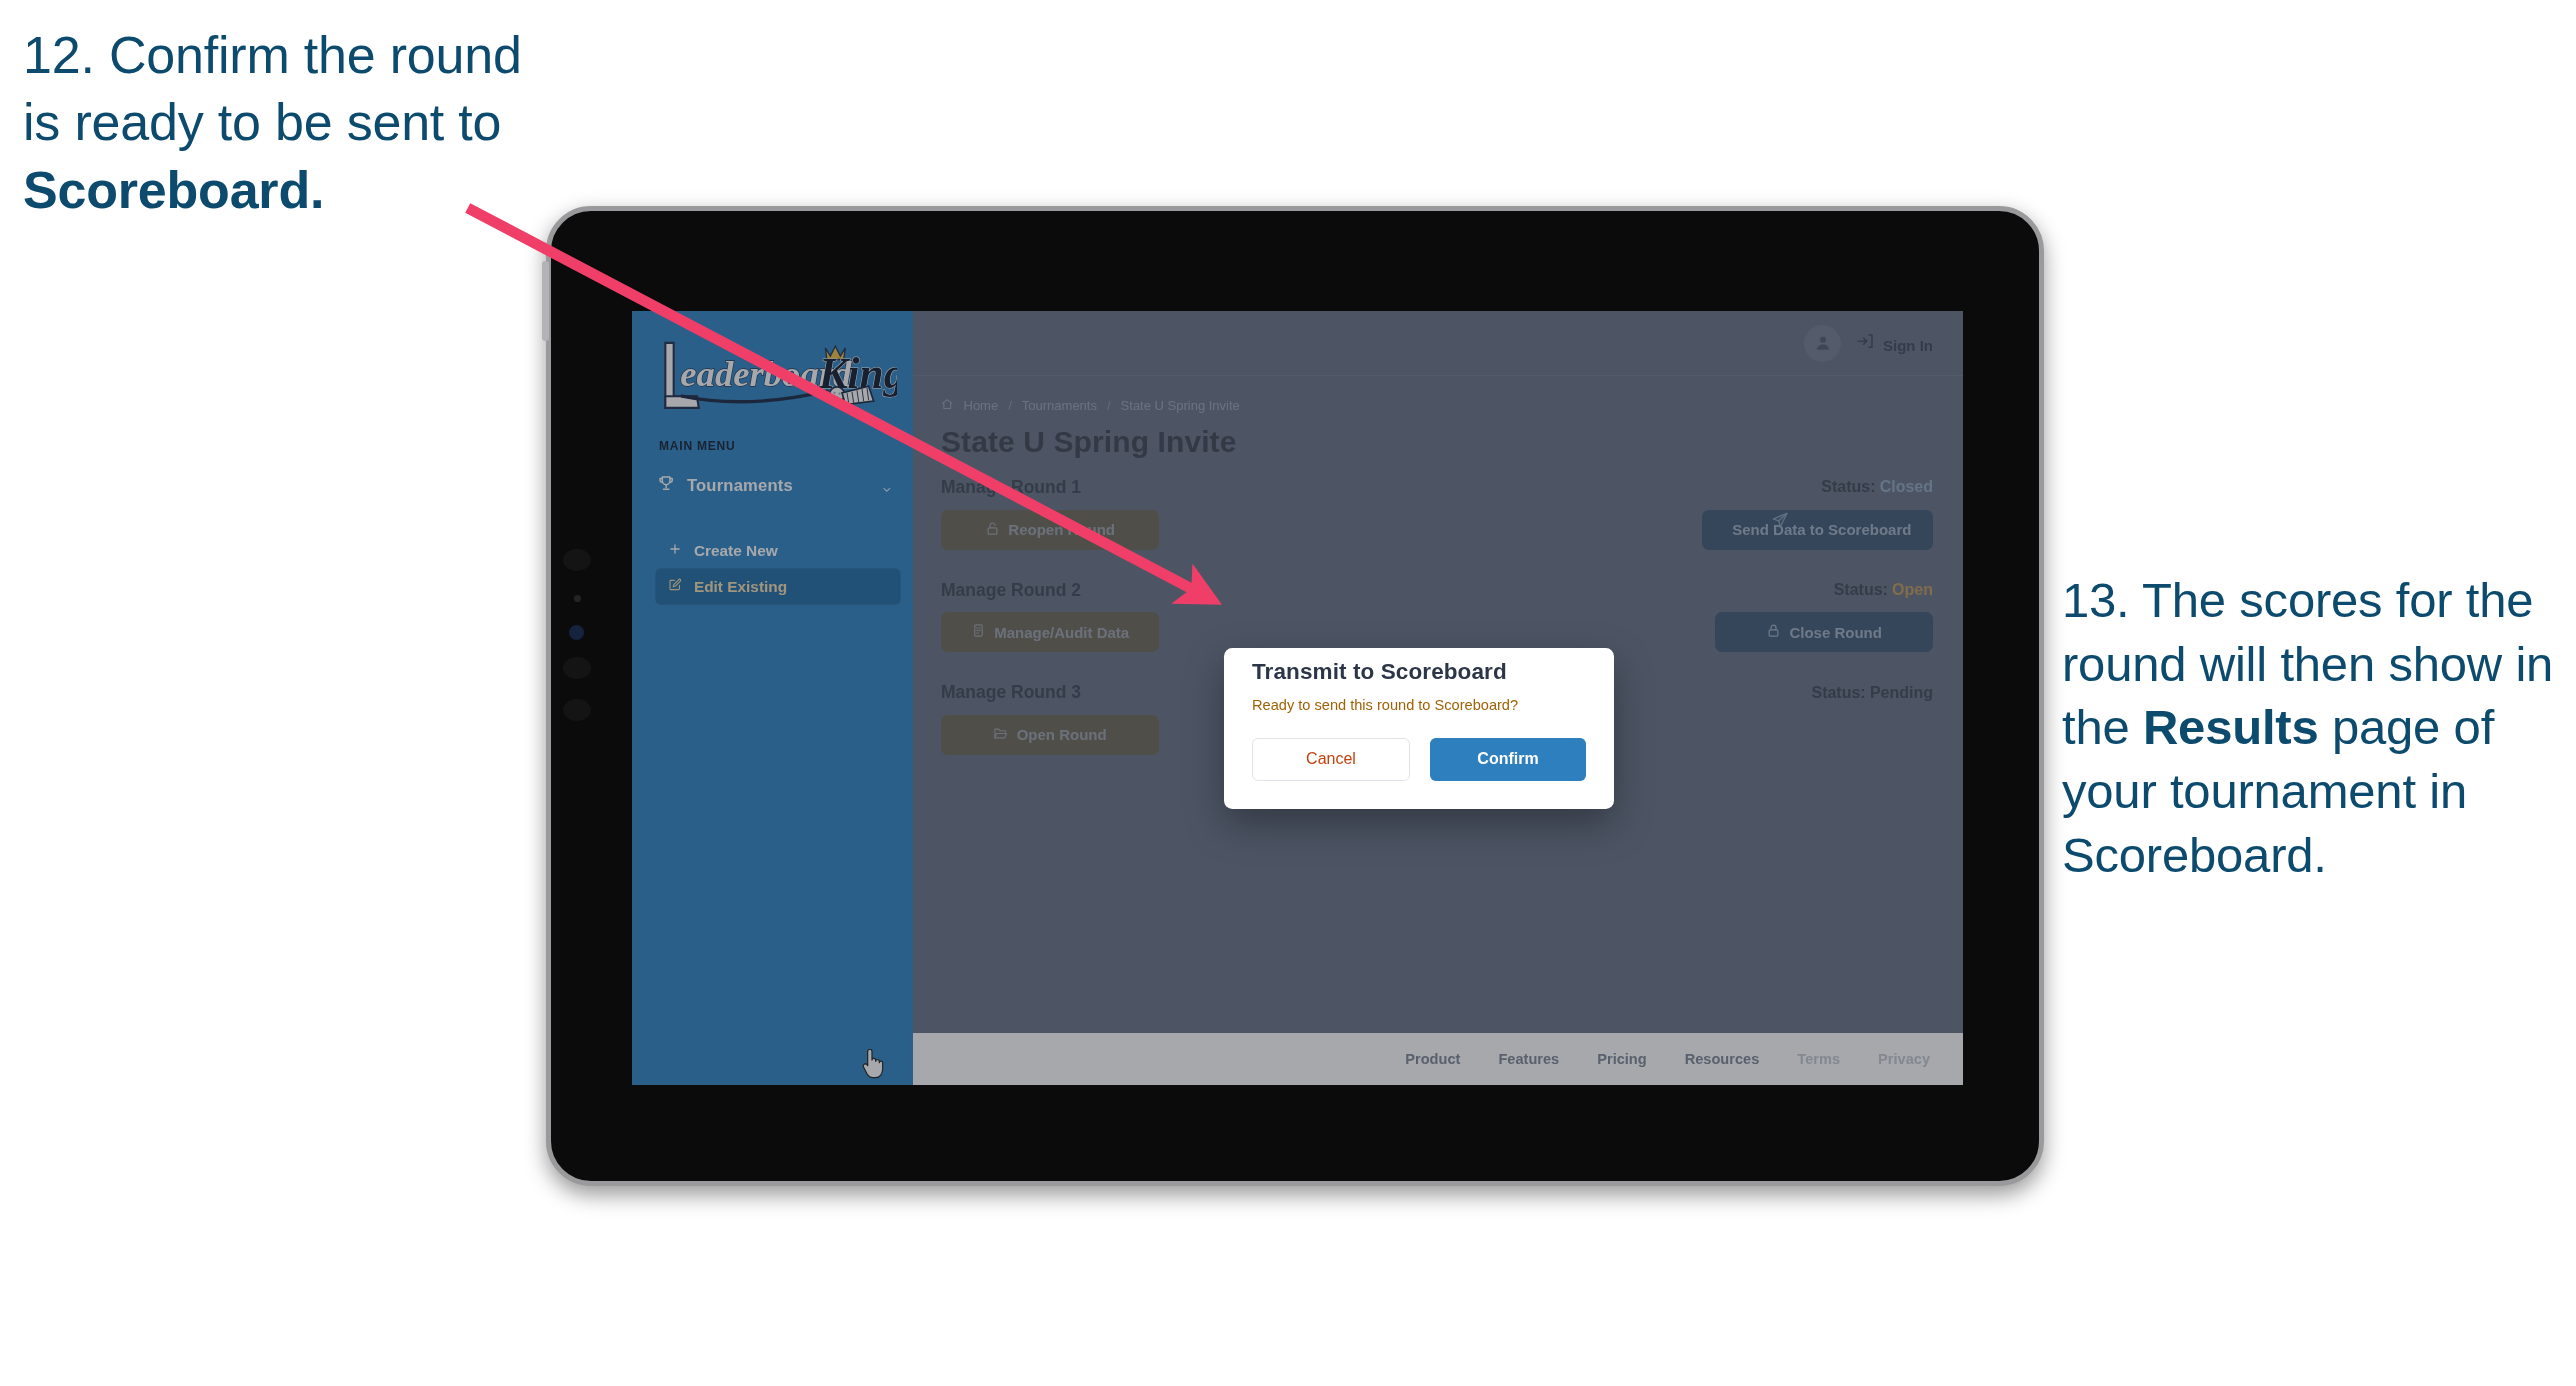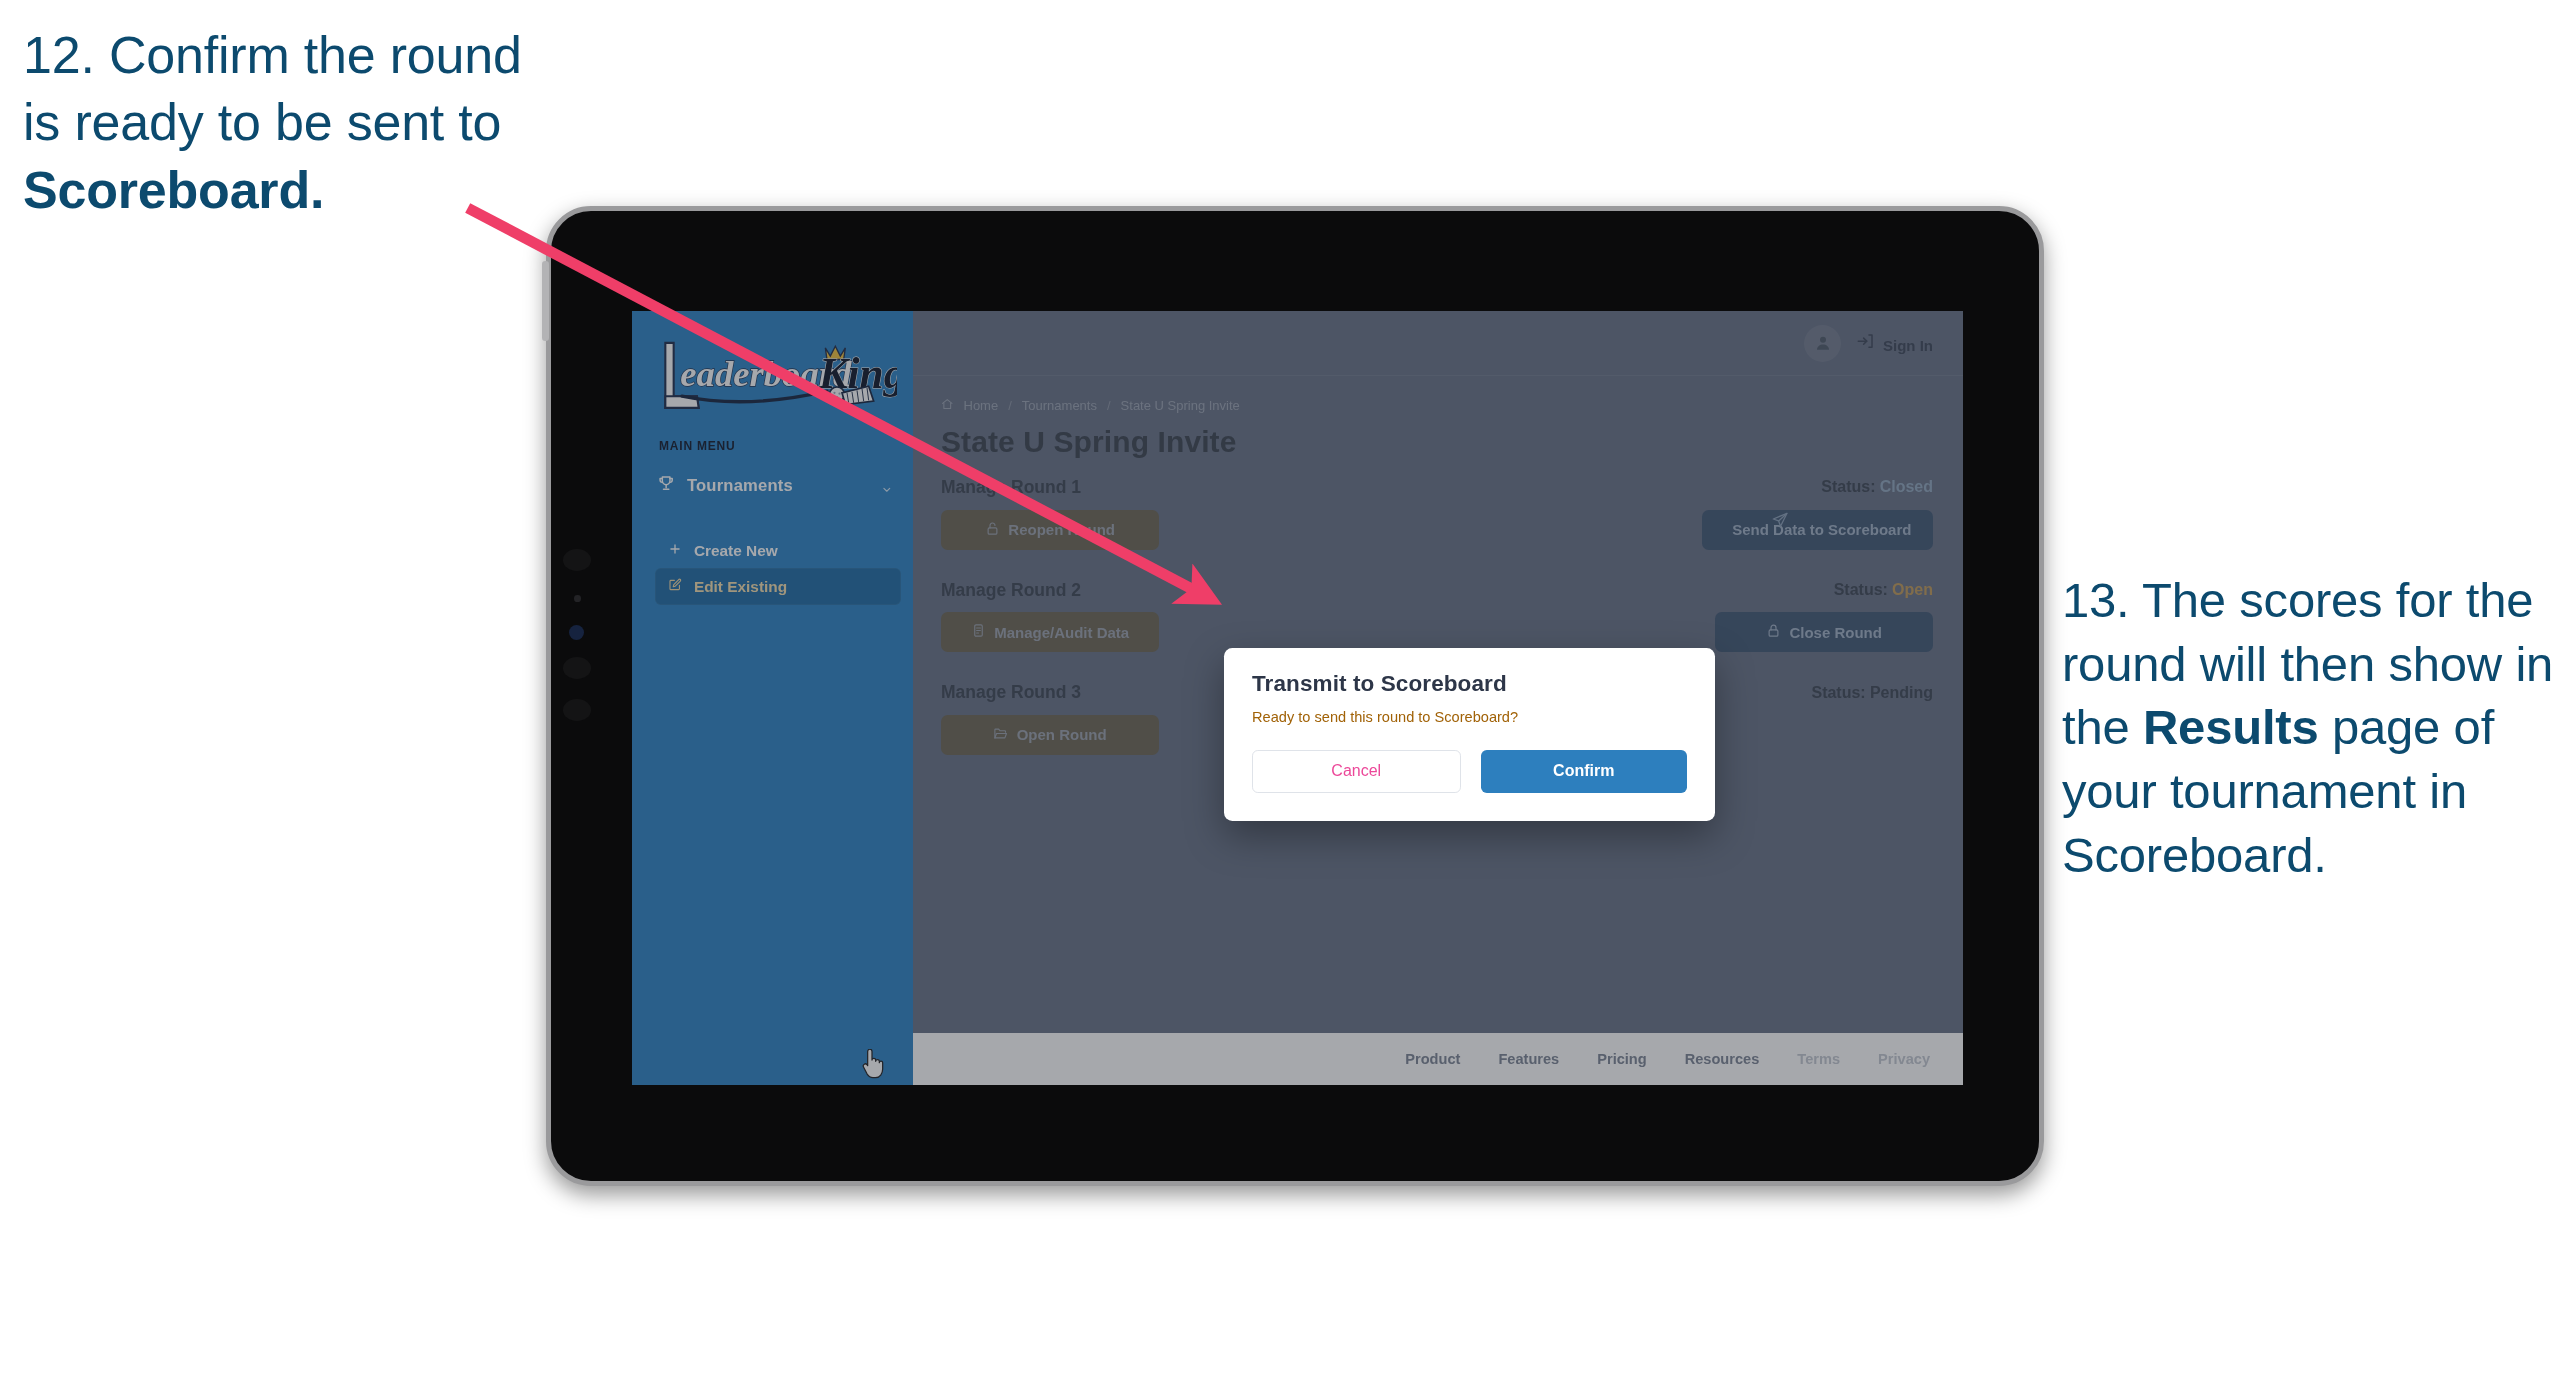--- a/index.html
+++ b/index.html
@@ -139,30 +139,30 @@
 
   
   #modal-scrim {
     position:absolute; left:0; top:0; right:0; bottom:0;
     background: rgba(44,48,58,.42);
   }
 
   
   #transmit-modal {
     position:absolute; left: 592px; top: 337px;
-    width: 491px; background:#ffffff; border-radius: 8.3px;
-    padding: 23px 28px 28px 28px;
+    width: 390px; background:#ffffff; border-radius: 8.3px;
+    padding: 11px 28px 28px 28px;
     box-shadow: 0 15px 38px rgba(0,0,0,.34);
   }
   #modal-title { color:#2d3648; font-size:22.5px; font-weight:700; letter-spacing:0.1px; }
   #modal-message { color:#a16207; font-size:14.6px; margin-top: 11.6px; }
   #modal-buttons { display:flex; gap: 20px; margin-top: 25px; }
   #modal-cancel-button {
     flex:1; height: 43px; border:0.8px solid #dfe3e9; border-radius:5.8px;
-    background:#fff; color:#ec4899; font-size:16px; font-weight:400;
+    background:#fff; color:#c2410c; font-size:16px; font-weight:400;
     display:flex; align-items:center; justify-content:center;
   }
   #modal-confirm-button {
     flex:1; height: 43px; border-radius:5.8px; background:#2d7fbe; color:#ffffff;
     font-size:16px; font-weight:700;
     display:flex; align-items:center; justify-content:center;
   }
 
   
   #pointer-cursor { position:absolute; left: 206px; top: 481px; }

